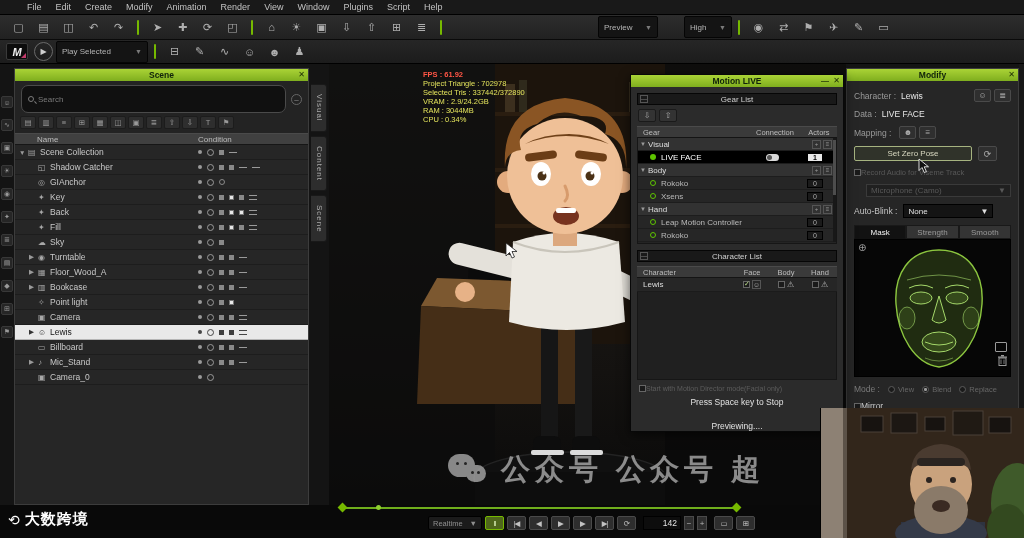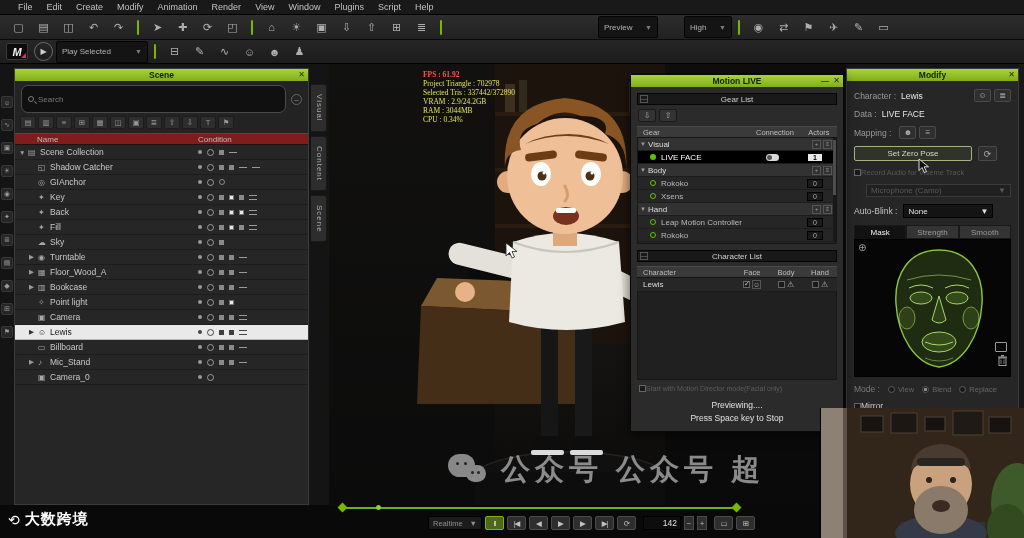--- a/index.html
+++ b/index.html
@@ -1,20 +1,20 @@
 <!DOCTYPE html>
 <html><head>
 <meta charset="utf-8">
 <style>
 *{box-sizing:border-box;margin:0;padding:0;user-select:none}
 html,body{width:1024px;height:538px;overflow:hidden}
 body{position:relative;background:#0e0e0e;font-family:"Liberation Sans","DejaVu Sans",sans-serif;color:#c8c8c8}
 
 
-#menubar{position:absolute;left:0;top:0;width:1024px;height:15px;background:#191919;border-bottom:1px solid #000;display:flex;align-items:center;padding-left:11px;z-index:10}
+#menubar{position:absolute;left:0;top:0;width:1024px;height:15px;background:#191919;border-bottom:1px solid #000;display:flex;align-items:center;padding-left:20px;z-index:10}
 .menu-item{font-size:9px;color:#c2c2c2;padding:0 7px;line-height:15px}
 #toolbar1{position:absolute;left:0;top:15px;width:1024px;height:25px;background:linear-gradient(#2d2d2d,#212121);border-bottom:1px solid #0a0a0a;display:flex;align-items:center;padding:0 6px;z-index:10}
 #toolbar2{position:absolute;left:0;top:40px;width:1024px;height:24px;background:linear-gradient(#262626,#1c1c1c);border-bottom:1px solid #000;display:flex;align-items:center;padding:0 6px;z-index:10}
 .tbtn{width:23px;height:19px;display:flex;align-items:center;justify-content:center;color:#aeaeae;font-size:11px;border-radius:2px;margin:0 1px;background:transparent}
 .tsep{width:2px;height:15px;background:#76b900;margin:0 6px;border-radius:1px}
 .combo{height:22px;background:#141414;border:1px solid #050505;border-radius:2px;color:#b5b5b5;font-size:8px;display:flex;align-items:center;justify-content:space-between;padding:0 5px}
 .combo .caret{color:#7a7a7a;font-size:7px;margin-left:6px}
 #md-logo{width:22px;height:17px;background:#0c0c0c;border:1px solid #3a3a3a;border-radius:2px;color:#f0f0f0;font-weight:bold;font-style:italic;font-size:11px;display:flex;align-items:center;justify-content:center;position:relative;margin-right:3px}
 #md-logo::after{content:"";position:absolute;right:1px;bottom:1px;width:0;height:0;border-left:5px solid transparent;border-bottom:5px solid #c03a6a}
 #play-circle{width:19px;height:19px;border-radius:50%;border:1px solid #6a6a6a;color:#cfcfcf;font-size:8px;display:flex;align-items:center;justify-content:center;margin:0 3px}
@@ -34,21 +34,21 @@
 .panel-header{height:12px;background:linear-gradient(#aad336,#7fae1e);color:#10230a;font-size:8.5px;font-weight:bold;display:flex;align-items:center;justify-content:center;position:relative;flex:none}
 .panel-header .hx{position:absolute;right:3px;top:1px;font-size:8px;color:#213307;font-weight:bold}
 .panel-header .hm{position:absolute;right:14px;top:1px;font-size:8px;color:#213307;font-weight:bold}
 #search-row{display:flex;align-items:center;gap:5px;padding:4px 6px 3px;flex:none}
 #search-box{flex:1;height:28px;border-radius:7px;background:#101010;border:1px solid #4a4a4a;display:flex;align-items:center;padding:0 6px;color:#7a7a7a;font-size:8px;gap:4px}
 .mag{width:6px;height:6px;border:1px solid #7a7a7a;border-radius:50%;position:relative;flex:none}
 .mag::after{content:"";position:absolute;left:5px;top:5px;width:3px;height:1px;background:#7a7a7a;transform:rotate(45deg)}
 #search-minus{width:11px;height:11px;border:1px solid #666;border-radius:50%;color:#999;font-size:8px;line-height:9px;text-align:center;flex:none}
 #filter-row{display:flex;gap:2px;padding:0 5px 4px;flex:none}
 .ficon{width:16px;height:13px;background:#2e2e2e;border:1px solid #1c1c1c;border-radius:2px;color:#9a9a9a;font-size:7.5px;display:flex;align-items:center;justify-content:center}
-#tree-columns{height:12px;background:#7f1d1d;border-top:1px solid #4a4a4a;border-bottom:1px solid #161616;display:flex;align-items:center;font-size:8px;color:#bdbdbd;flex:none}
+#tree-columns{height:12px;background:#404040;border-top:1px solid #4a4a4a;border-bottom:1px solid #161616;display:flex;align-items:center;font-size:8px;color:#bdbdbd;flex:none}
 #tree-columns .c1{flex:1;padding-left:22px}
 #tree-columns .c2{width:110px}
 #tree-body{flex:1;background:#262626;overflow:hidden}
 .trow{height:15px;display:flex;align-items:center;font-size:8.5px;color:#c9c9c9;border-bottom:1px solid rgba(0,0,0,.22);padding-left:4px}
 .trow.sel{background:#e9e9e9;color:#141414}
 .trow .arrow{width:9px;font-size:6.5px;color:#9a9a9a;flex:none}
 .trow.sel .arrow{color:#333}
 .trow .ticon{width:12px;font-size:8px;color:#a8a8a8;flex:none}
 .trow.sel .ticon{color:#333}
 .trow .tlabel{flex:1;white-space:nowrap;overflow:hidden}
@@ -62,21 +62,21 @@
 .ci.lines{width:8px;height:5px;border-top:1px solid #9a9a9a;border-bottom:1px solid #9a9a9a}
 .ci.off{width:6px;height:6px;border-radius:50%;border:1px solid #888}
 .trow.sel .ci{filter:brightness(.45)}
 
 
 #side-tabs{position:absolute;left:311px;top:84px;width:17px;z-index:5}
 .vtab{writing-mode:vertical-rl;background:#2d2d2d;border:1px solid #191919;border-left:none;color:#ababab;font-size:8px;padding:9px 2px;margin-bottom:4px;border-radius:0 3px 3px 0;text-align:center;width:16px;letter-spacing:1px}
 
 
 #viewport{position:absolute;left:329px;top:64px;width:517px;height:441px;background:#131313;overflow:hidden;z-index:2}
-#stats{position:absolute;left:94px;top:6px;z-index:6;font-family:Liberation Serif, serif;font-size:7.5px;line-height:9px}
+#stats{position:absolute;left:94px;top:6px;z-index:6;font-family:Liberation Sans, sans-serif;font-size:7.5px;line-height:9px}
 #stats .fps{font-weight:bold}
 #cursor-vp{position:absolute;left:176px;top:178px;z-index:7}
 
 
 #motionlive{position:absolute;left:630px;top:74px;width:214px;height:358px;background:#2b2b2b;border:1px solid #080808;box-shadow:0 3px 10px rgba(0,0,0,.6);z-index:20;display:flex;flex-direction:column}
 .subbar{height:12px;background:#191919;border:1px solid #060606;margin:6px 6px 4px;display:flex;align-items:center;justify-content:center;font-size:8px;color:#cfcfcf;position:relative;flex:none}
 .subbar .collapse{position:absolute;left:2px;top:1px;width:8px;height:8px;border:1px solid #555;color:#999;font-size:6px;line-height:6px;text-align:center}
 #gear-actions{display:flex;gap:3px;padding:0 7px 4px;flex:none}
 .gabtn{width:18px;height:13px;background:#333;border:1px solid #1a1a1a;border-radius:2px;color:#a5a5a5;font-size:8px;display:flex;align-items:center;justify-content:center}
 #gear-head,#char-head{height:12px;background:#3a3a3a;border-top:1px solid #4a4a4a;border-bottom:1px solid #141414;display:flex;align-items:center;font-size:7.5px;color:#bdbdbd;margin:0 6px;flex:none}
@@ -691,22 +691,22 @@
           <span class="chk"></span>
           <span class="warn">⚠</span>
         </span>
       </div>
     </div>
   <div id="char-empty"></div>
   <div id="md-check">
     <span class="chk"></span>
     <span>Start with Motion Director mode(Facial only)</span>
   </div>
+  <div id="preview-hint">Press Space key to Stop</div>
   <div id="preview-status">Previewing....</div>
-  <div id="preview-hint">Press Space key to Stop</div>
 </div>
 
 <div id="modify">
   <div class="panel-header">
     <span>Modify</span>
     <span class="hx">✕</span>
   </div>
   <div id="modify-body">
     <div class="mrow">
       <span>Character :</span>

